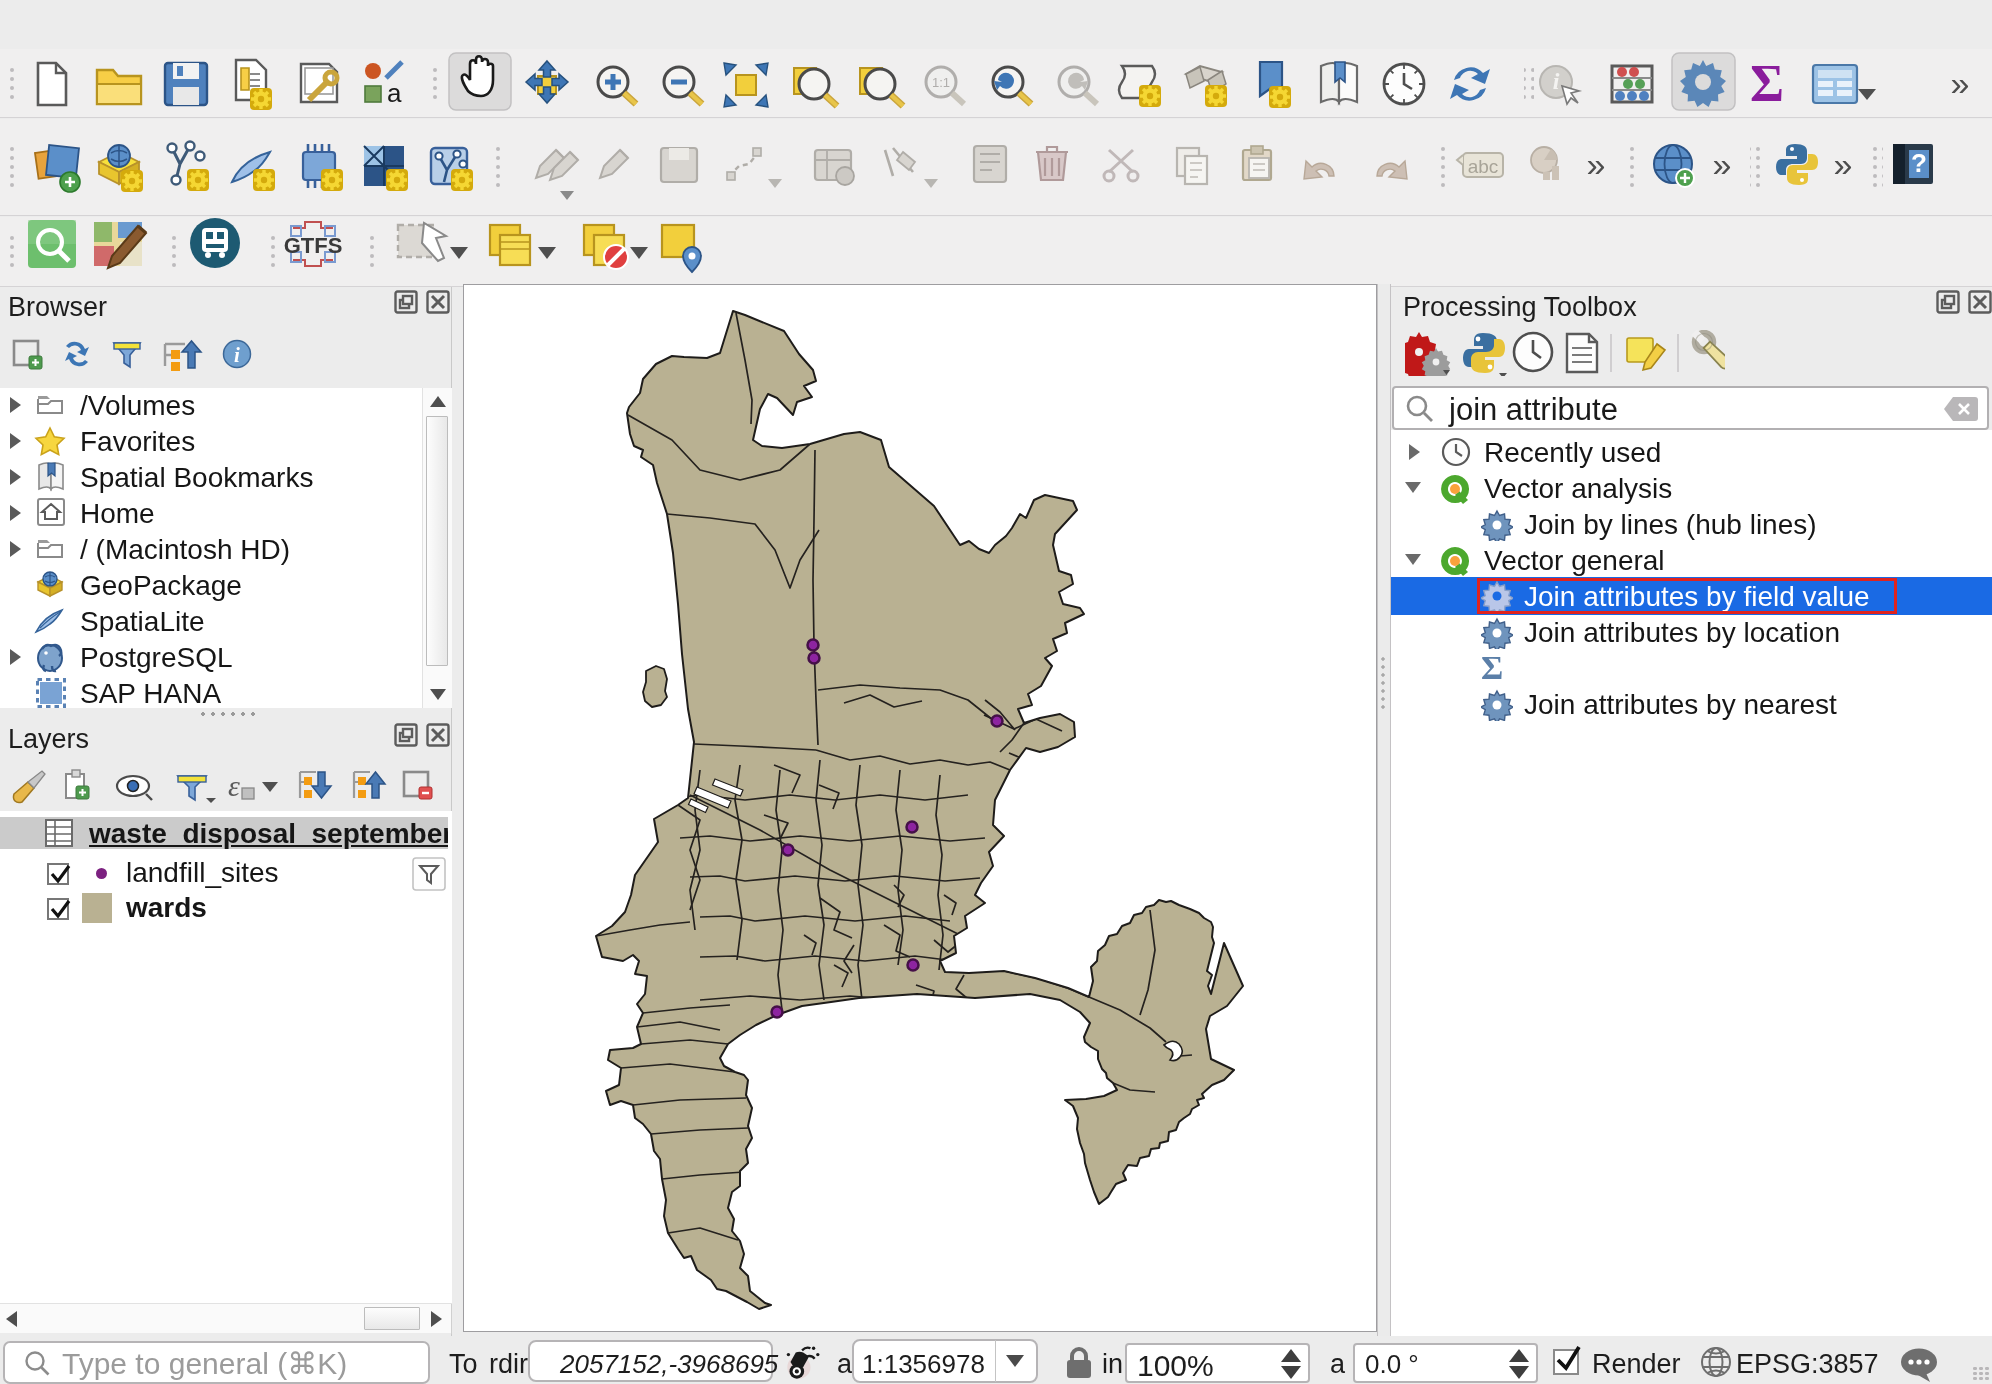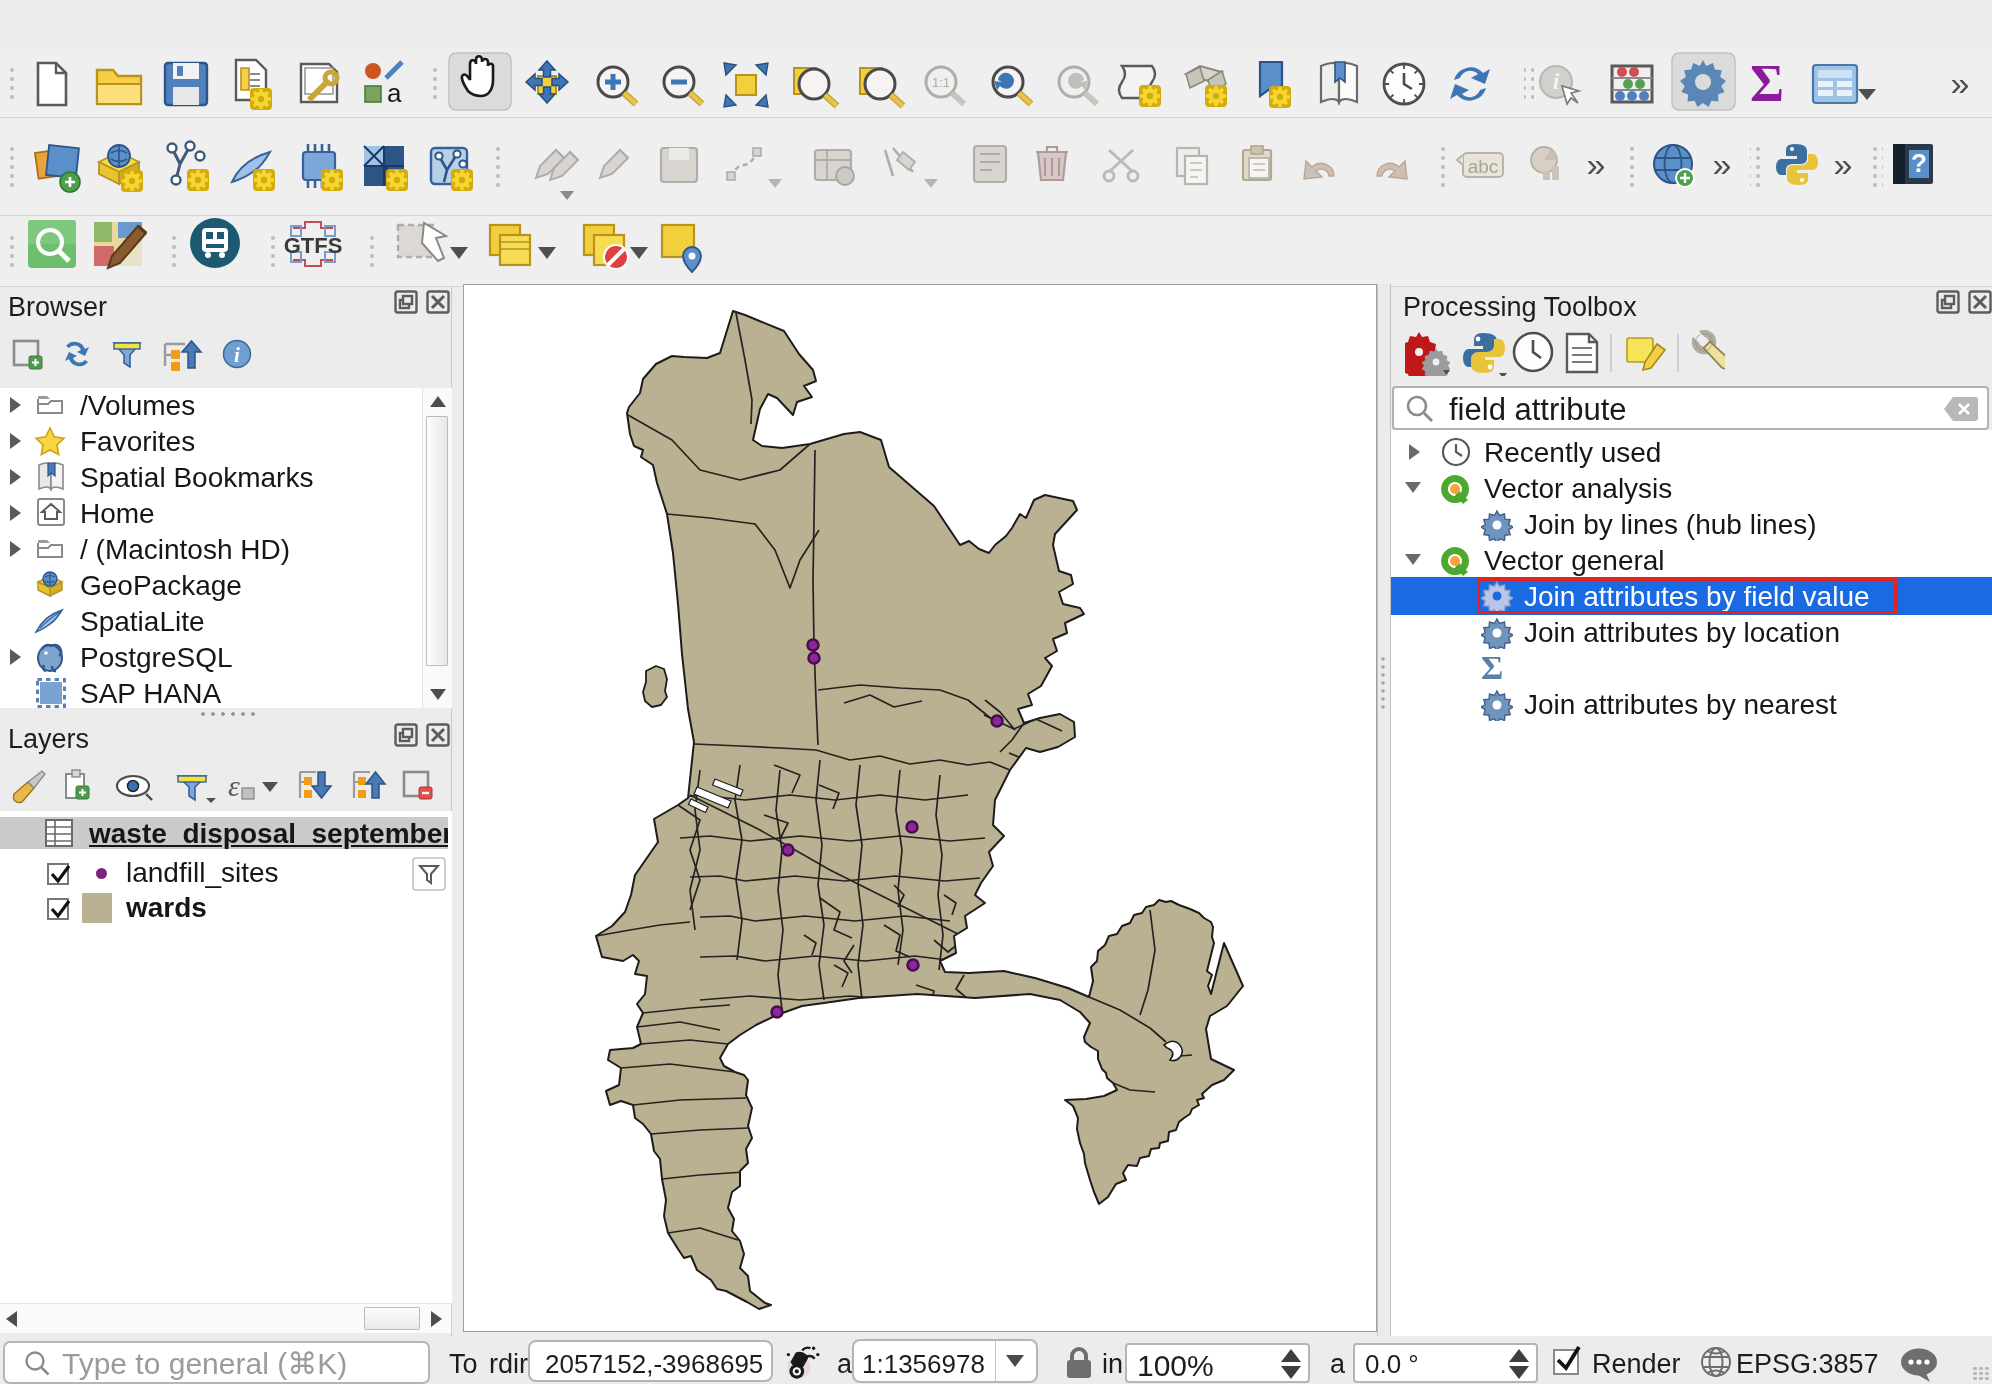--- a/index.html
+++ b/index.html
@@ -764,21 +764,21 @@
         <path d="M-4.5,4 h9 l1,26 a5.5,5.5 0 0 1 -11,0 z" fill="#efe2a0" stroke="#8a8450" stroke-width="1.8"></path>
         <circle cx="0" cy="0" r="8.5" fill="none" stroke="#8a8878" stroke-width="1.2" opacity="0.45"></circle>
       </g>
     </svg>
 
     <div class="abs" style="left:1px; top:386px; width:597px; height:44px; background:#fff; border:2px solid #b2b0b2; border-radius:4px;"></div>
     <svg class="abs" style="left:14px; top:394px;" width="30" height="30" viewBox="0 0 30 30">
         <circle cx="12" cy="12" r="9" fill="none" stroke="#8a8a8a" stroke-width="2.6"></circle>
         <path d="M19,19 l8,8" stroke="#8a8a8a" stroke-width="2.8"></path>
       </svg>
-    <div class="abs" style="left:58px; top:392px; font-size:31px; color:#1a1a1a;">field attribute</div>
+    <div class="abs" style="left:58px; top:392px; font-size:31px; color:#1a1a1a;">join attribute</div>
     <svg class="abs" style="left:552px; top:395px;" width="36" height="28" viewBox="0 0 36 28">
         <path d="M10,2 h22 a3,3 0 0 1 3,3 v18 a3,3 0 0 1 -3,3 h-22 l-9,-12 z" fill="#b9b7b9"></path>
         <path d="M16,9 l10,10 M26,9 l-10,10" stroke="#fff" stroke-width="2.6"></path>
       </svg>
 
     <div class="abs" style="left:0; top:430px; width:601px; height:908px; background:#fff;"></div>
 
     <div class="exp" style="left:18px; top:444px; border-left-color:#6a6a6a;"></div>
     <svg class="abs" style="left:50px; top:437px;" width="30" height="30" viewBox="0 0 30 30">
         <circle cx="15" cy="15" r="13" fill="#fdfdfd" stroke="#5a5a5a" stroke-width="2.2"></circle>
@@ -922,21 +922,21 @@
   <div class="abs" id="statusbar"></div>
   <div class="abs inbox" style="left:3px; top:1341px; width:427px; height:43px;"></div>
   <svg class="abs" style="left:24px; top:1350px;" width="28" height="28" viewBox="0 0 28 28">
       <circle cx="11" cy="11" r="8.5" fill="none" stroke="#8c8c8c" stroke-width="2.4"></circle>
       <path d="M17.5,17.5 l7,7" stroke="#8c8c8c" stroke-width="2.6"></path>
     </svg>
   <div class="abs stxt" style="left:62px; top:1346px; color:#9b9b9b;">Type to general (⌘K)</div>
   <div class="abs stxt" style="left:449px; top:1349px; font-size:27px;">To</div>
   <div class="abs stxt" style="left:489px; top:1349px; font-size:27px;">rdir</div>
   <div class="abs inbox" style="left:528px; top:1340px; width:245px; height:42px; border-radius:8px;"></div>
-  <div class="abs stxt" style="left:545px; top:1349px; font-size:26px;">2057152,-3968695</div>
+  <div class="abs stxt" style="left:560px; top:1349px; font-size:26px;font-style:italic;">2057152,-3968695</div>
   <svg class="abs" style="left:781px; top:1342px;" width="40" height="42" viewBox="0 0 38 40">
     <circle cx="17" cy="24" r="11" fill="#e8d8d8"></circle>
     <path d="M14,10 a9,9 0 0 1 12,5 l-5,9 a9,9 0 0 1 -12,-5 z" fill="#1a1a1a"></path>
     <path d="M20,8 q4,-4 8,-2 M24,14 q5,-2 8,2" stroke="#1a1a1a" stroke-width="2.2" fill="none"></path>
     <circle cx="15" cy="28" r="7" fill="#1a1a1a"></circle>
       <circle cx="15" cy="28" r="4" fill="#fff"></circle>
       <circle cx="15" cy="28" r="2" fill="#1a1a1a"></circle>
     <circle cx="31" cy="6" r="1.6" fill="#1a1a1a"></circle>
       <circle cx="35" cy="12" r="1.6" fill="#1a1a1a"></circle>
       <circle cx="7" cy="12" r="1.6" fill="#1a1a1a"></circle>

